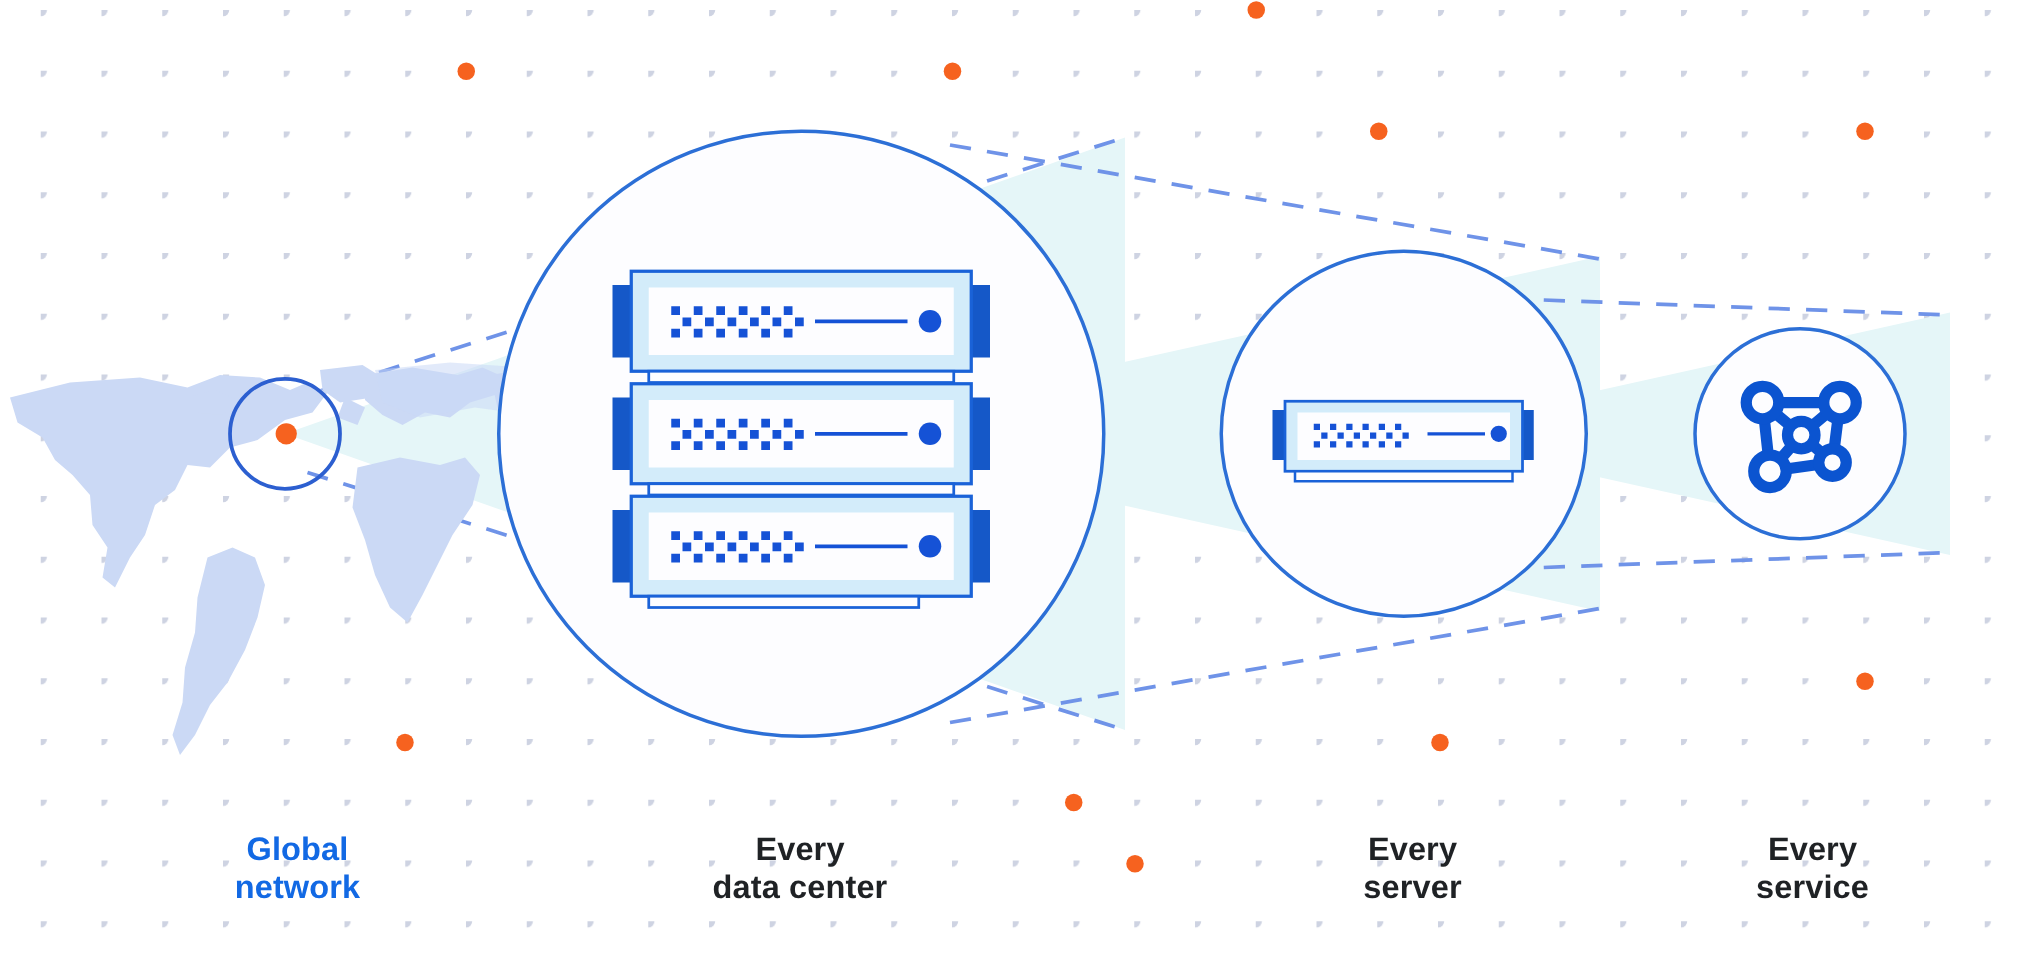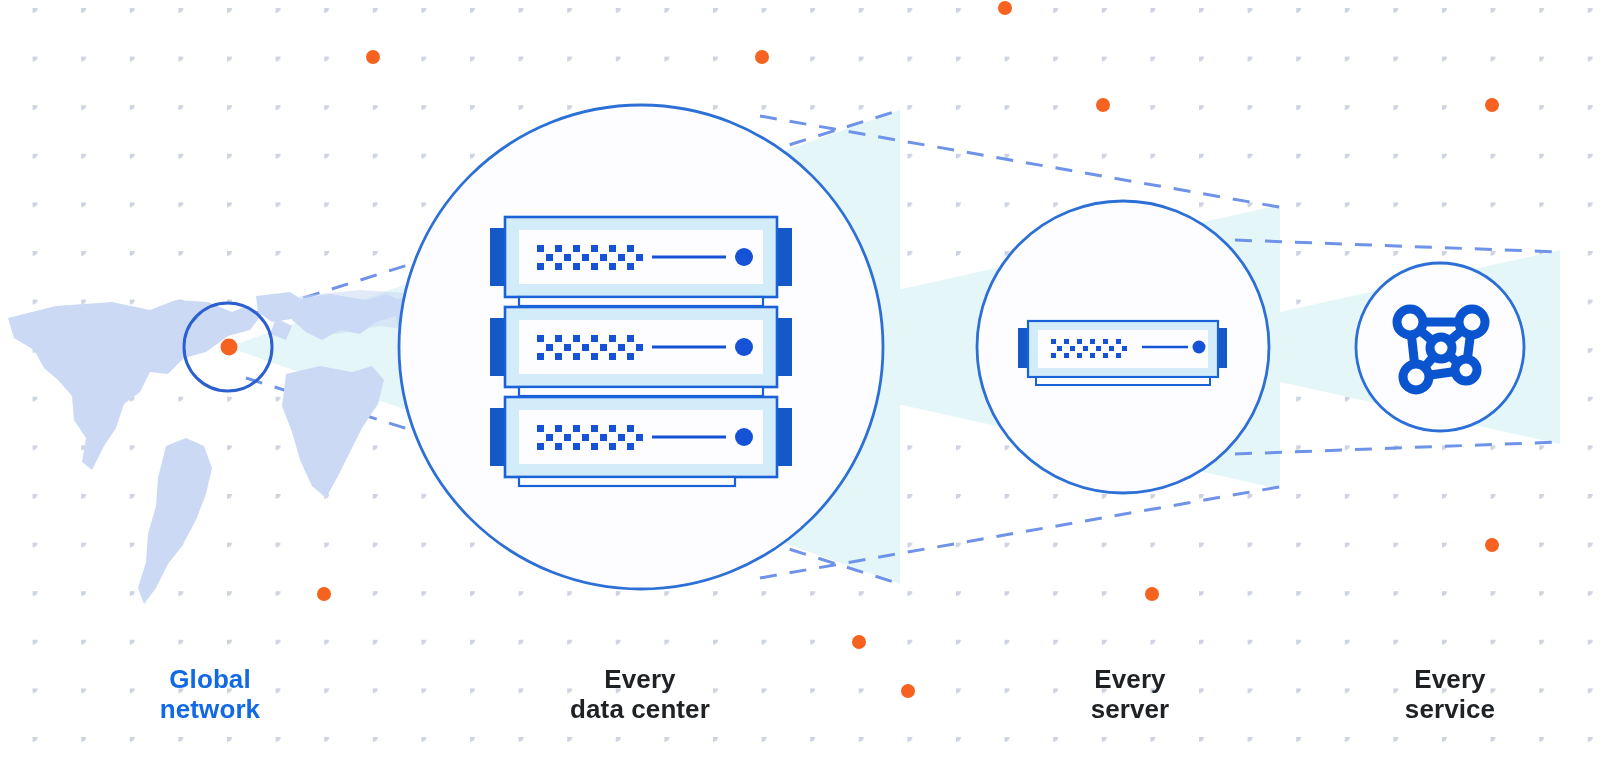--- a/index.html
+++ b/index.html
@@ -24,21 +24,21 @@
   .caption{
     position:absolute;
     text-align:center;
     font-size:26px;
     line-height:30px;
     font-weight:700;
     letter-spacing:.1px;
     white-space:pre-line;
     pointer-events:none;
   }
-  #cap-global{ left:100px; top:664px; width:220px; color:#1269e4; }
+  #cap-global{ left:128px; top:664px; width:220px; color:#1269e4; }
   #cap-dc{     left:530px; top:664px; width:220px; color:#1f2225; }
   #cap-server{ left:1020px;top:664px; width:220px; color:#1f2225; }
   #cap-service{left:1340px;top:664px; width:220px; color:#1f2225; }
 </style>
 </head>
 <body>
 
 <div id="stage">
 
   <svg id="scene" viewBox="0 0 1620 782">

